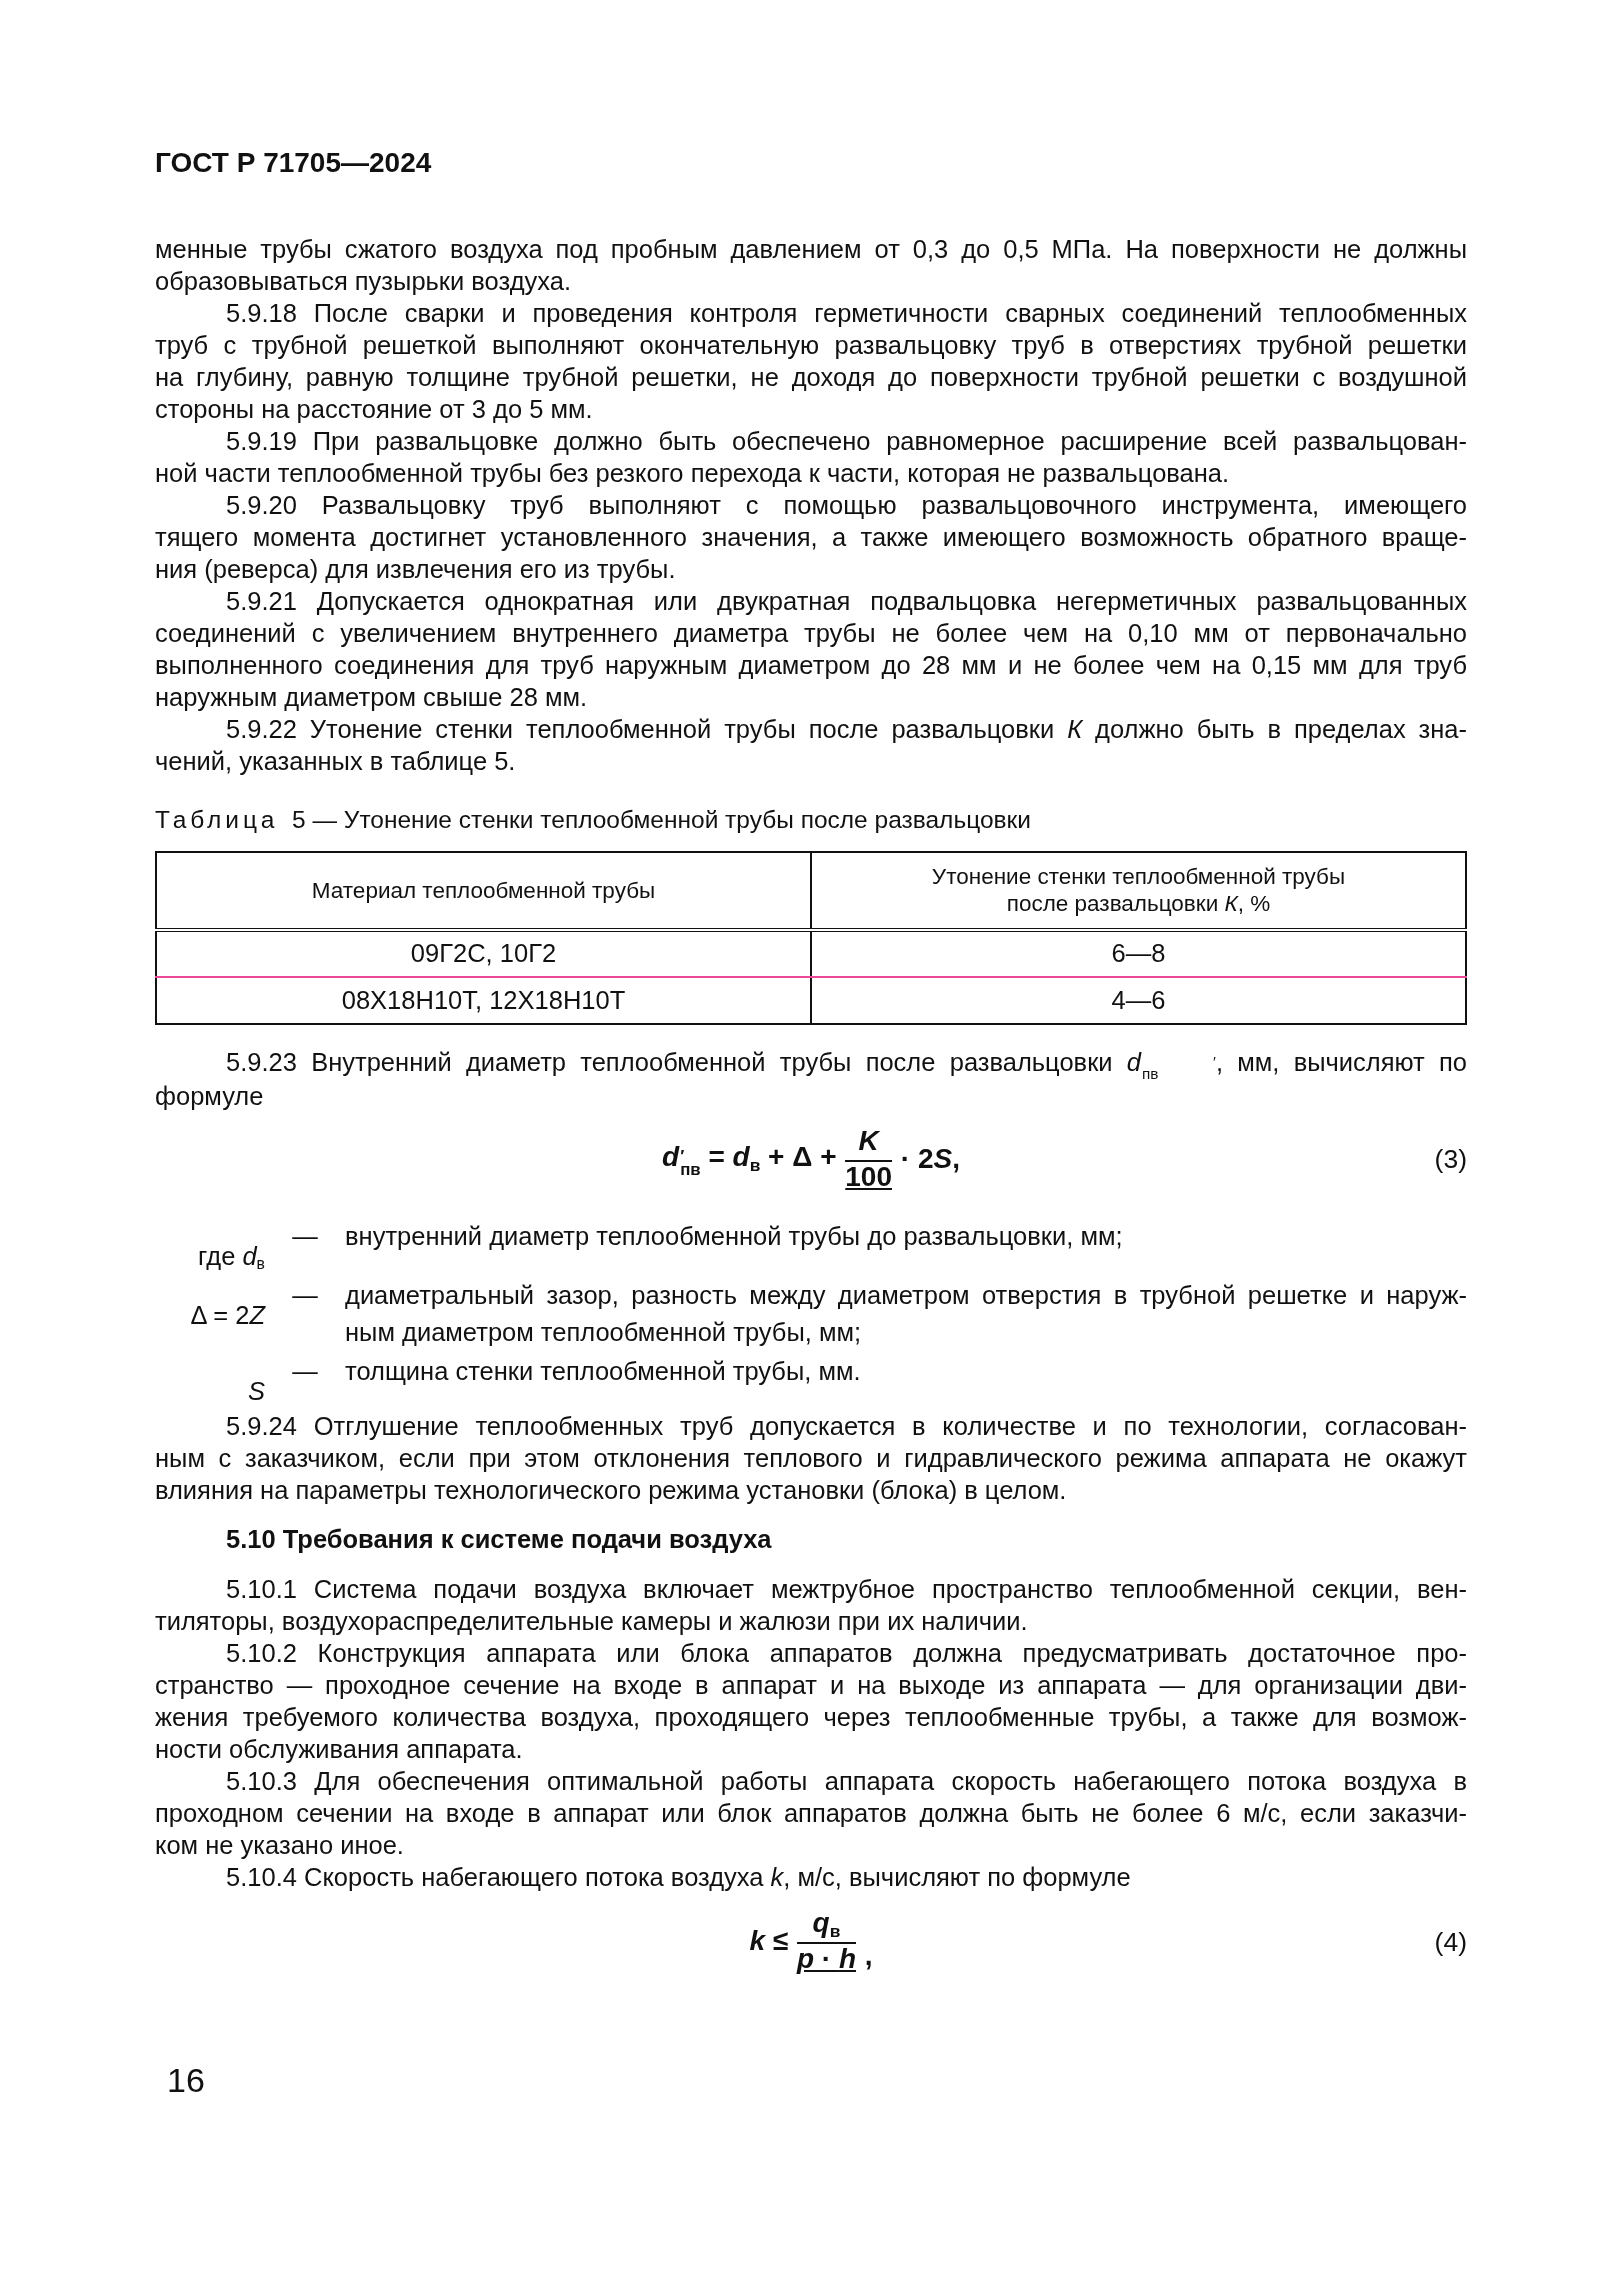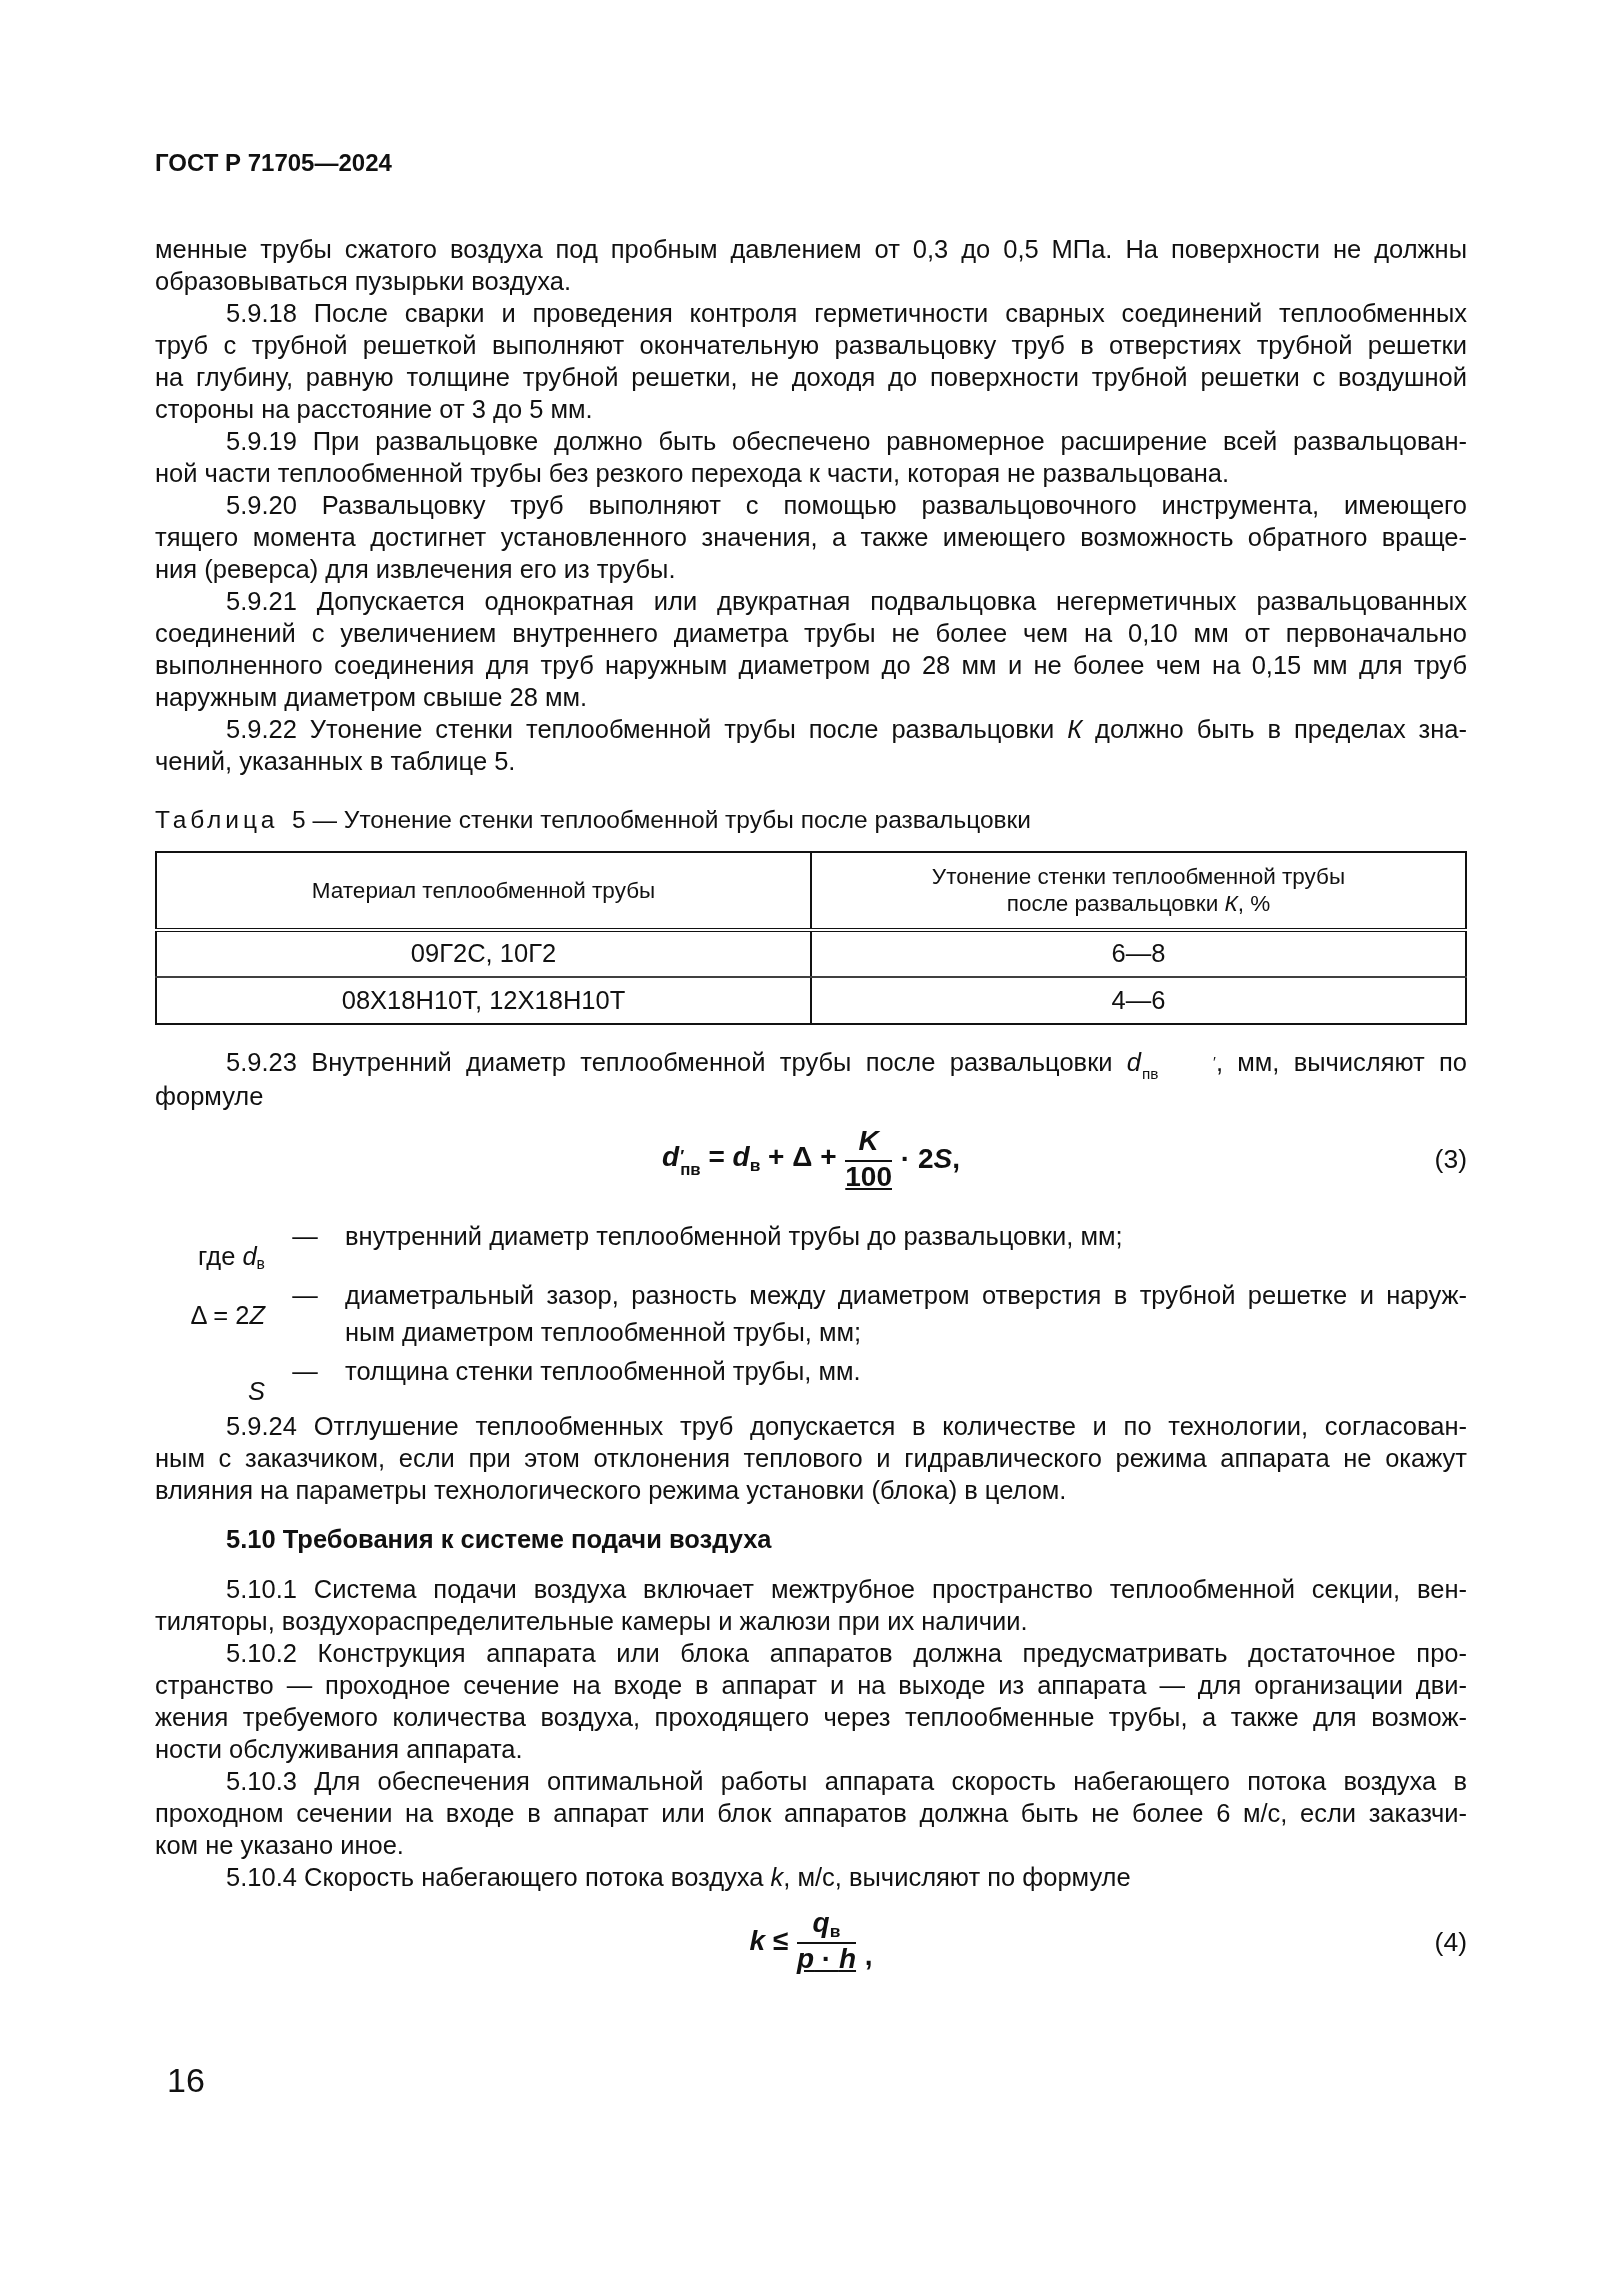--- a/index.html
+++ b/index.html
@@ -4,39 +4,39 @@
 <style>
   html,body{margin:0;padding:0;background:#e8e8e8;}
   .page{
     width:1621px;height:2293px;position:relative;overflow:hidden;
     background:#ffffff;color:#111;
     font-family:"Liberation Sans", sans-serif;
     font-size:25.5px;line-height:32px;
     margin:0 auto;
   }
   .content{position:absolute;left:155px;right:154px;top:147px;}
-  .doc-code{font-weight:bold;font-size:24px;line-height:32px;margin-bottom:54px;}
+  .doc-code{font-weight:bold;font-size:28px;line-height:32px;margin-bottom:54px;}
   
   .para{margin:0;}
   .ln{text-align:justify;text-align-last:justify;white-space:normal;}
   .ln.last{text-align:left;text-align-last:left;}
   .ln.ind{text-indent:71px;}
   .heading{font-weight:bold;text-indent:71px;}
   [data-name="heading-5-10"]{margin-top:17px;margin-bottom:17.6px;}
   [data-name="para-5-9-23"]{margin-top:21px;}
   [data-name="table-5-caption"]{margin-top:26.5px;margin-bottom:15.7px;font-size:24.5px;}
   .cap-label{letter-spacing:3.9px;}
   .cap-num{margin-left:13.7px;}
   
   .tbl{width:100%;border-collapse:collapse;border:2.9px solid #111;table-layout:fixed;}
   .tbl th{font-weight:normal;font-size:22.5px;line-height:27.4px;padding:9.8px 11.8px;
           border-bottom:4.9px double #111;vertical-align:middle;text-align:center;}
   .tbl td{font-size:25.5px;line-height:29px;padding:7.8px 11.8px;text-align:center;vertical-align:middle;}
   .tbl th + th, .tbl td + td{border-left:2px solid #111;}
-  .tbl tbody tr:first-child td{border-bottom:2px solid #404040;border-radius:7px;}
+  .tbl tbody tr:first-child td{border-bottom:2px solid #ec4899;border-radius:7px;}
   
   .formula{position:relative;text-align:center;margin:13.7px 0 25.5px;}
   [data-name="formula-4"]{margin-top:15.7px;margin-bottom:0;}
   .fbody{display:inline-flex;align-items:center;gap:8.8px;font-weight:bold;font-size:28px;line-height:1.1;}
   .fbody i{font-style:italic;}
   .frac{display:inline-block;text-align:center;vertical-align:middle;}
   .frac .num{display:block;border-bottom:2.9px solid #111;padding:0 7.8px 2.9px;}
   .frac .den{display:block;padding-top:0;text-decoration:underline;}
   .fnum{position:absolute;right:0;top:50%;transform:translateY(-50%);
         font-weight:normal;font-size:26.5px;}

